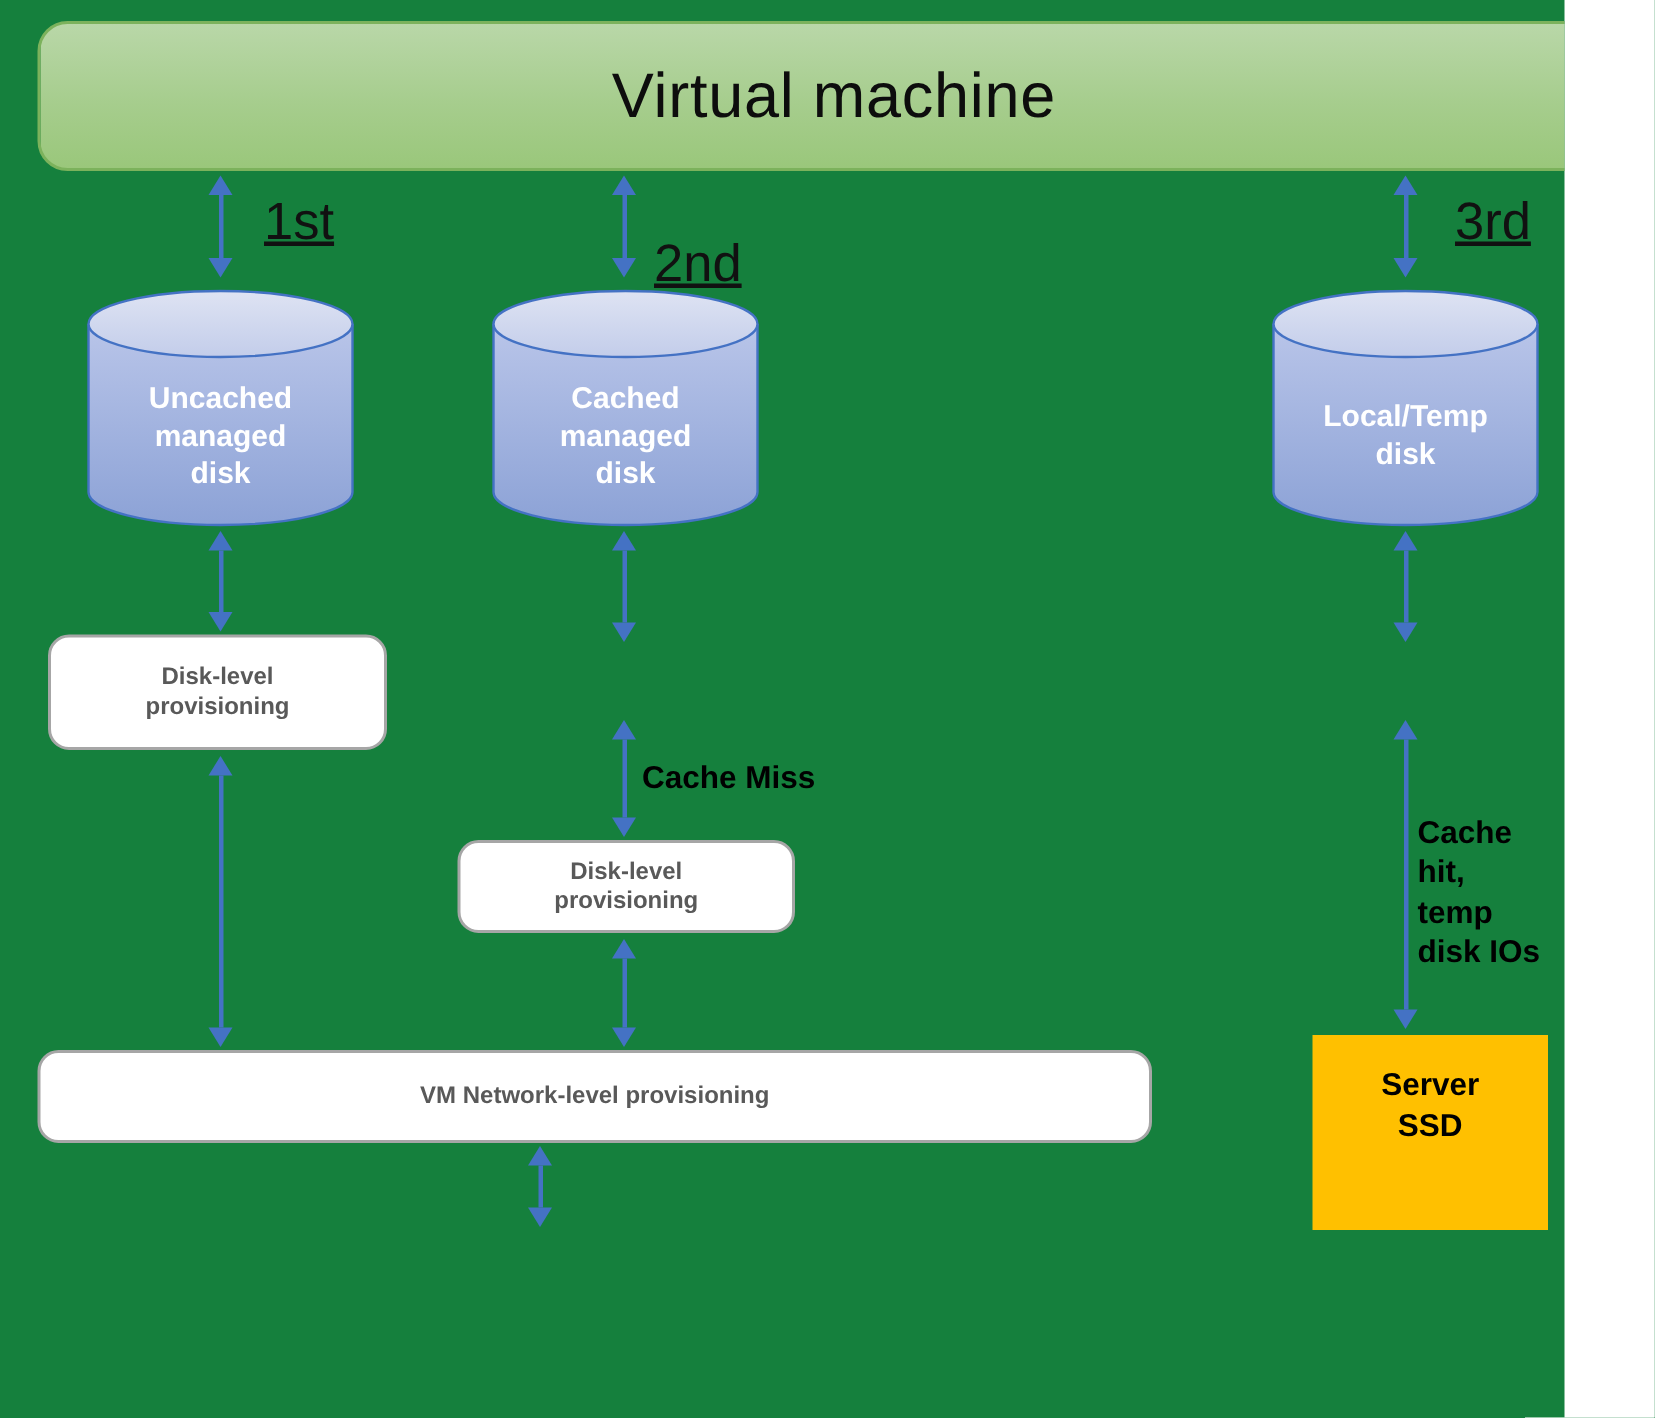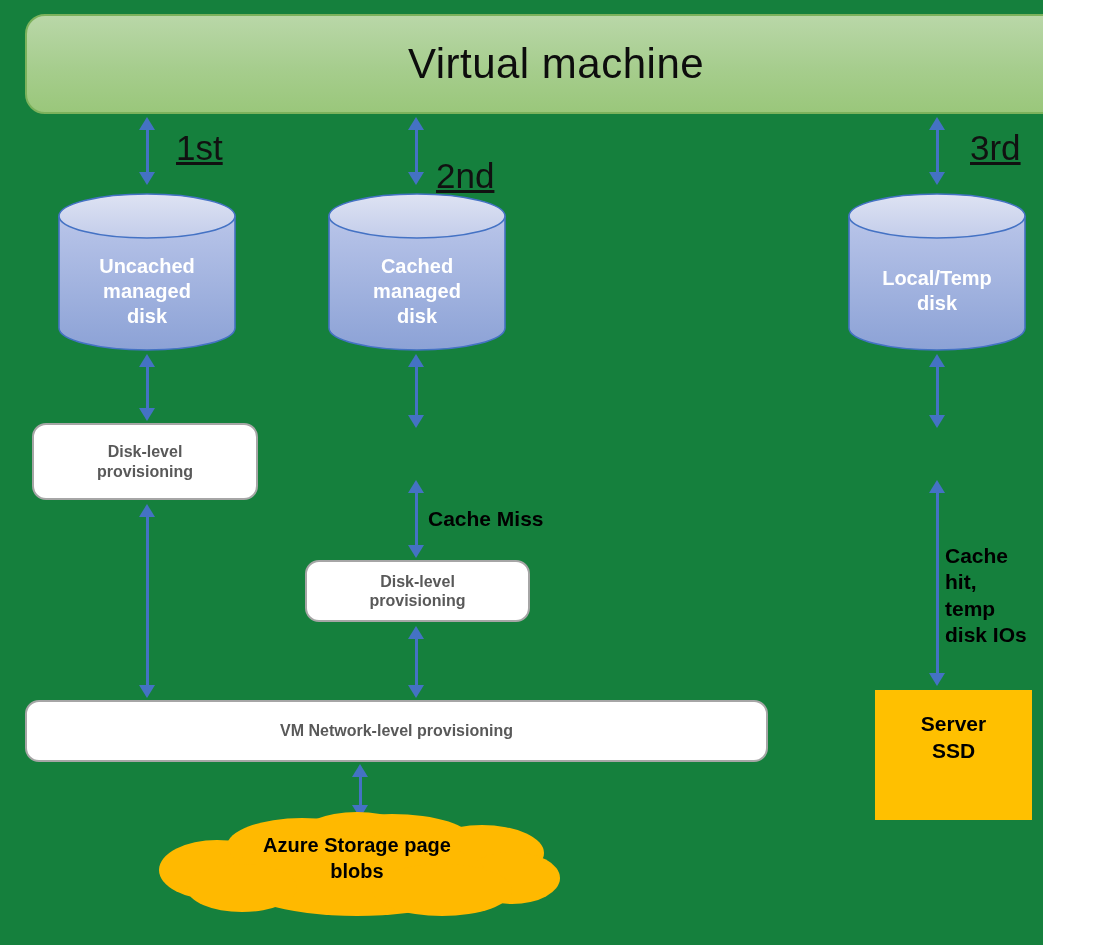--- a/index.html
+++ b/index.html
@@ -149,31 +149,14 @@
   <div class="note prelined" style="left:945px; top:543px;">Cache hit,
 temp disk IOs</div>
 
   <div class="pbox" style="left:25px; top:700px; width:743px; height:62px;">VM Network-level provisioning</div>
 
   <div class="server-ssd prelined">Server
 SSD</div>
 
   <div class="arrow-v" style="left:358.5px; top:777px; height:28px;"></div>
 
-  <div class="cloud">
-    <svg width="410" height="112" viewBox="0 0 410 112">
-      <g fill="#FFB900">
-        <ellipse cx="65" cy="62" rx="58" ry="30"></ellipse>
-        <ellipse cx="150" cy="38" rx="75" ry="28"></ellipse>
-        <ellipse cx="205" cy="30" rx="60" ry="26"></ellipse>
-        <ellipse cx="240" cy="32" rx="80" ry="26"></ellipse>
-        <ellipse cx="330" cy="45" rx="62" ry="28"></ellipse>
-        <ellipse cx="360" cy="70" rx="48" ry="26"></ellipse>
-        <ellipse cx="205" cy="68" rx="130" ry="40"></ellipse>
-        <ellipse cx="90" cy="80" rx="55" ry="24"></ellipse>
-        <ellipse cx="290" cy="82" rx="70" ry="26"></ellipse>
-      </g>
-    </svg>
-    <div class="cloud-label prelined">Azure Storage page
-blobs</div>
-  </div>
 
 </div>
 
 </body></html>

